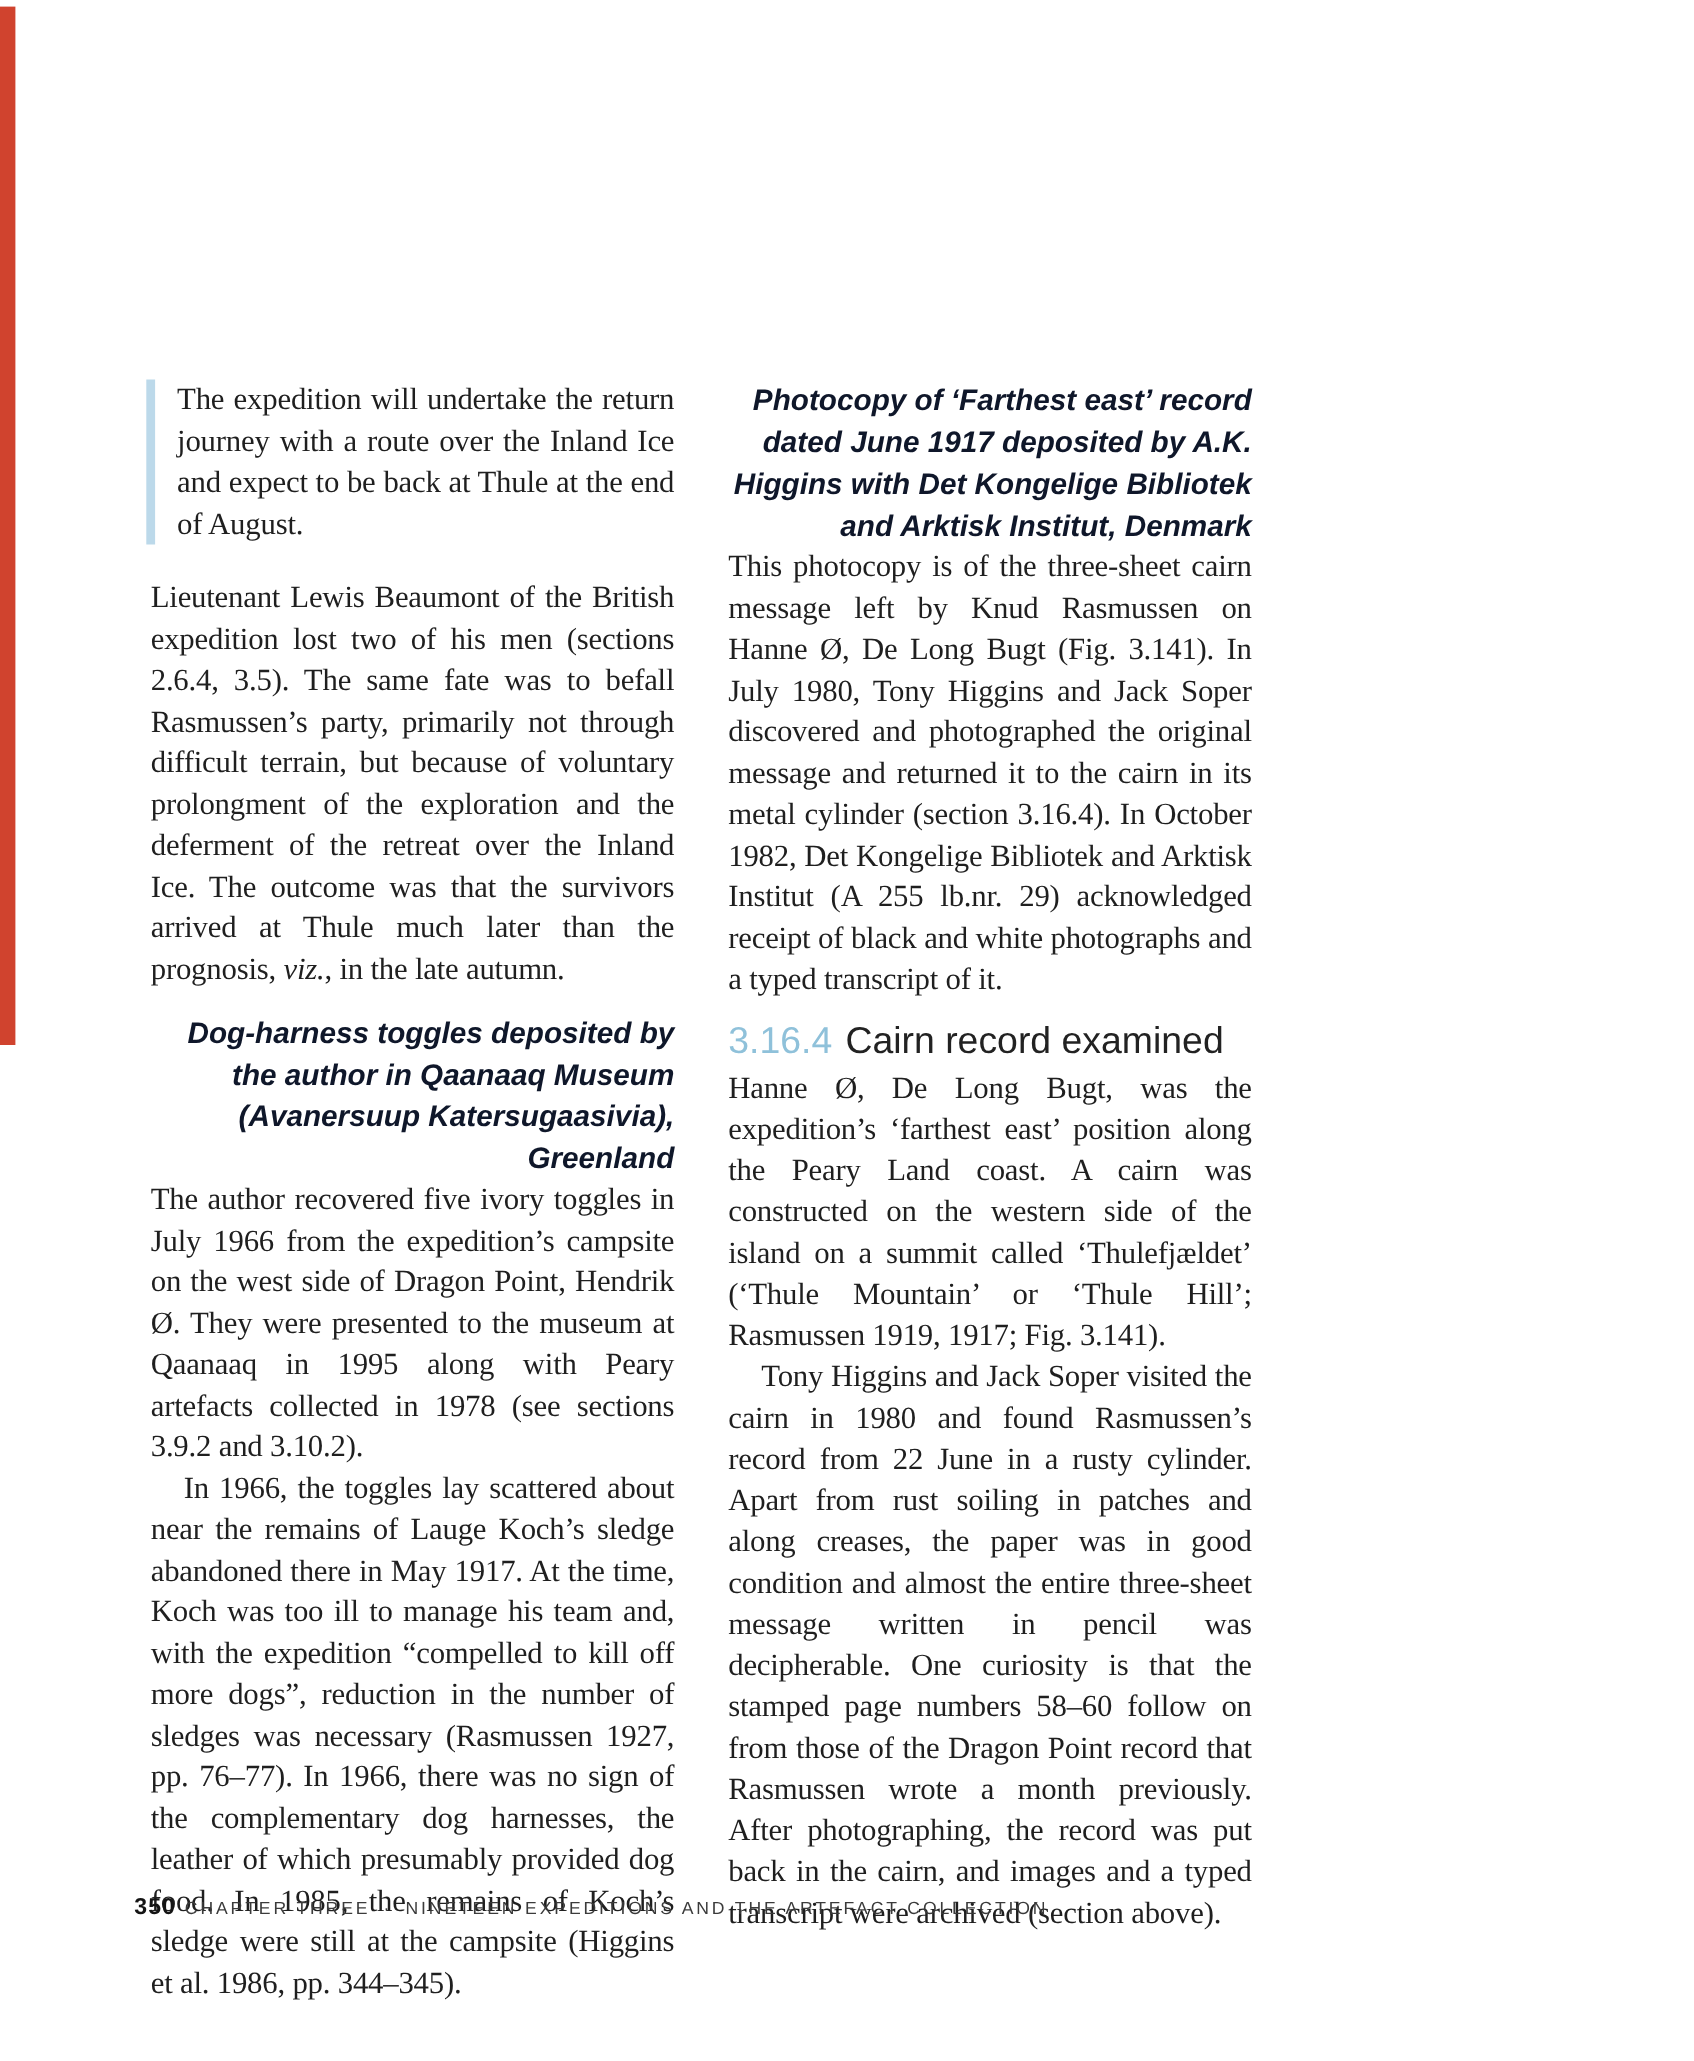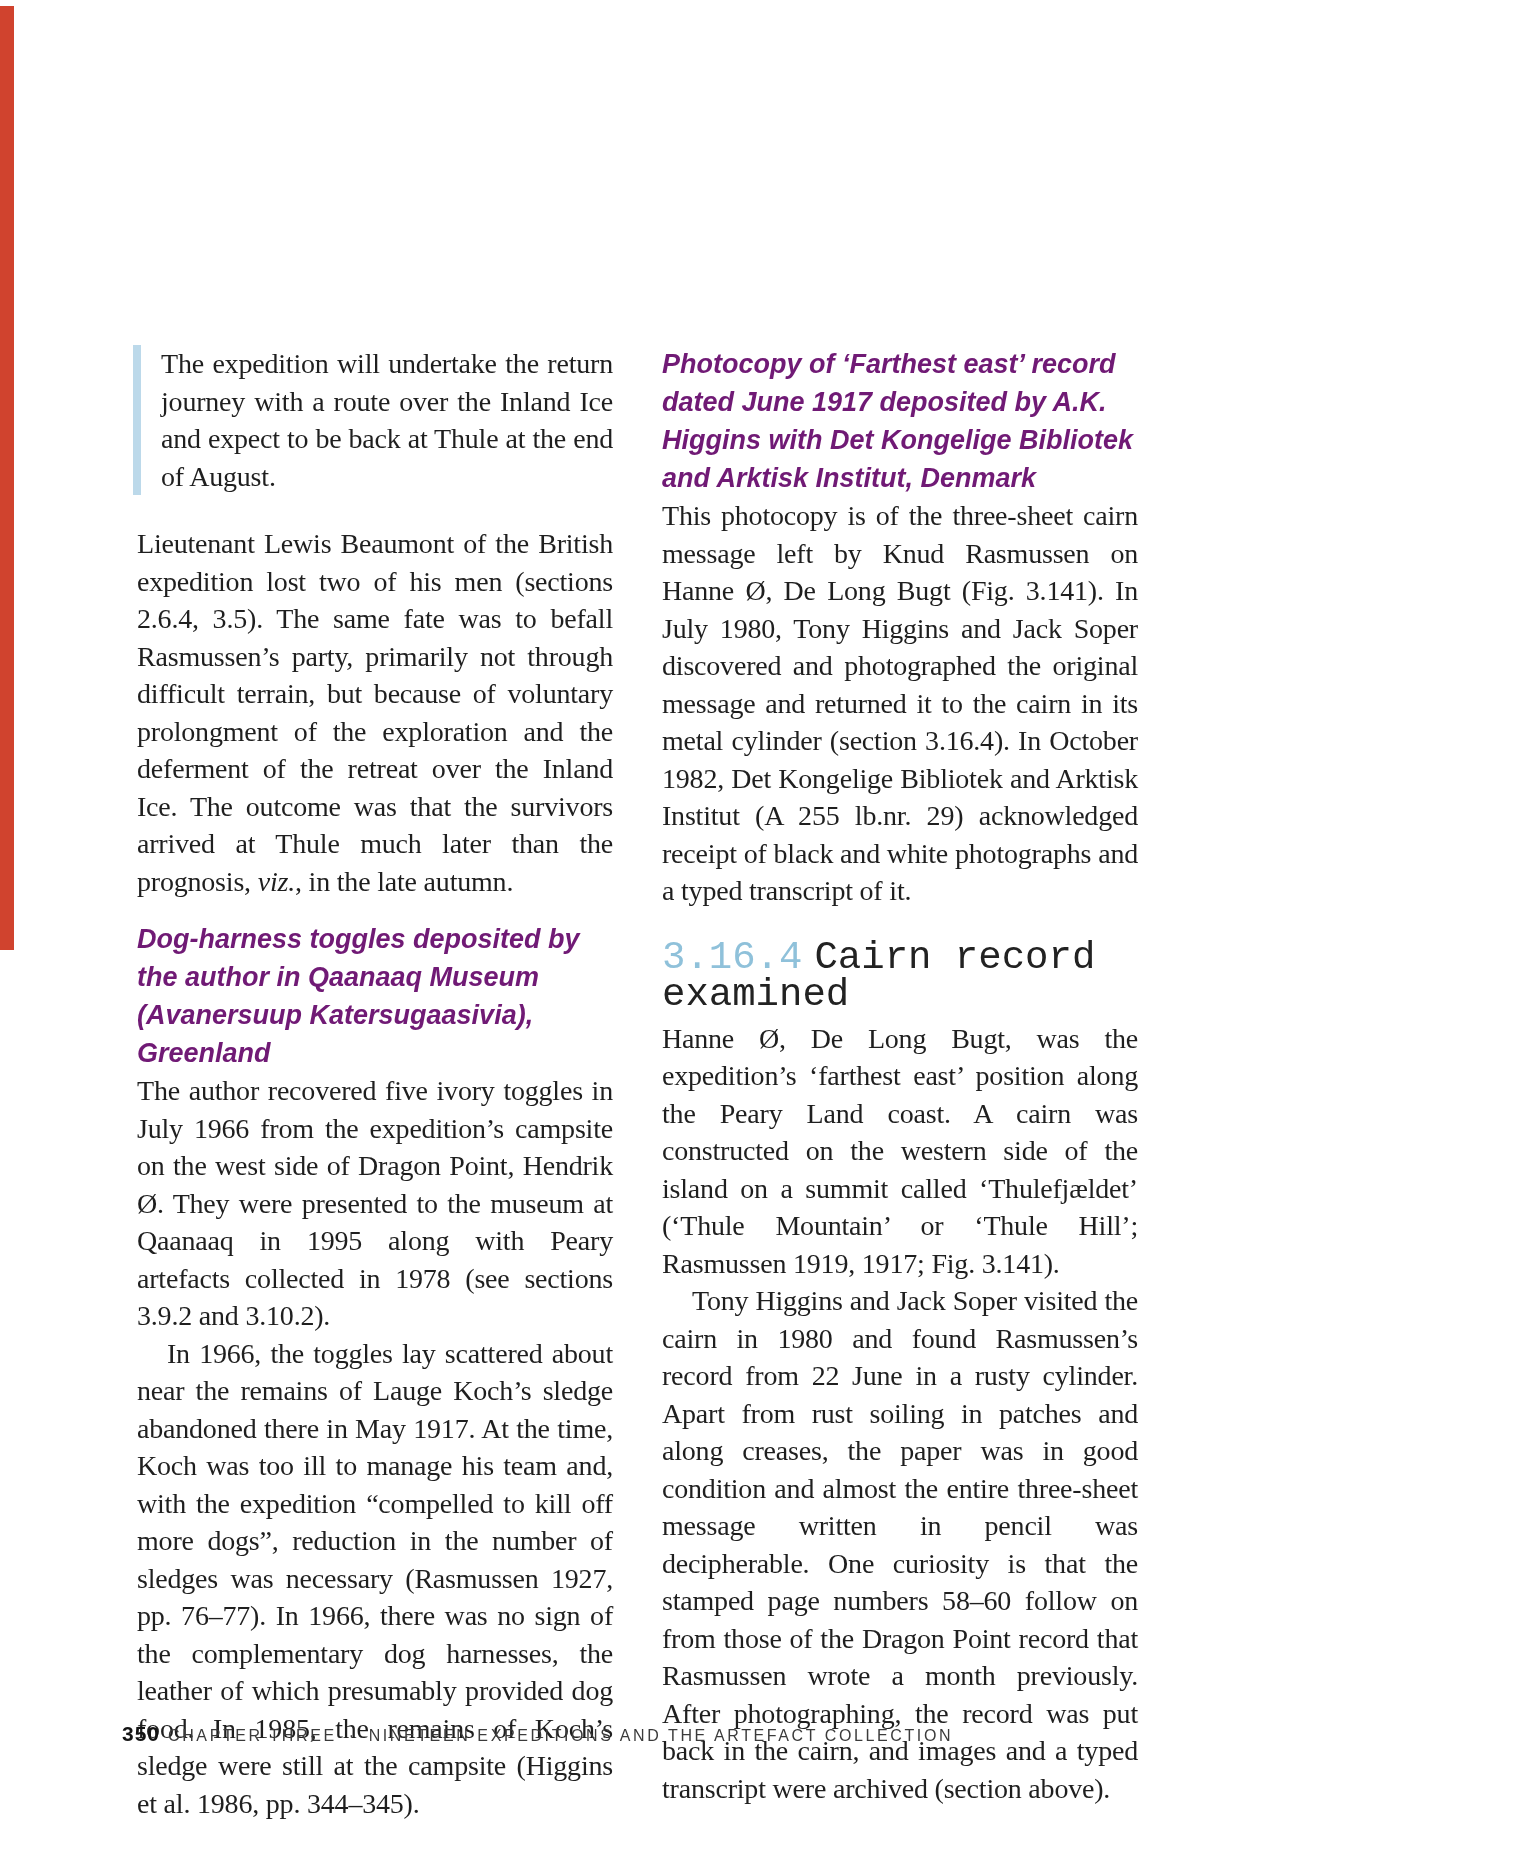--- a/index.html
+++ b/index.html
@@ -45,30 +45,30 @@
   blockquote.quote p.body { margin: 0 0 13px 0; }
   blockquote.quote p.body:last-child { margin-bottom: 0; }
 
   .subhead {
     margin: 20px 0 0 0;
     font-family: "Liberation Sans", "DejaVu Sans", sans-serif;
     font-style: italic;
     font-weight: 700;
     font-size: 27px;
     line-height: 38px;
-    color: #701a75;
-    text-align: left;
+    color: #0f172a;
+    text-align: right;
   }
   .subhead.first { margin-top: 0; }
   .subhead.tight { margin-top: 0; }
 
   .section-heading {
-    margin: 30px 0 6px 0;
-    font-family: Liberation Mono, monospace;
-    font-size: 39px;
+    margin: 18px 0 6px 0;
+    font-family: Liberation Sans, sans-serif;
+    font-size: 34px;
     line-height: 37px;
     color: #222222;
   }
   .section-heading .secnum {
     color: #8fc1da;
     margin-right: 12px;
   }
   .section-heading .line2 { margin-left: 96px; }
 
   .footer {

